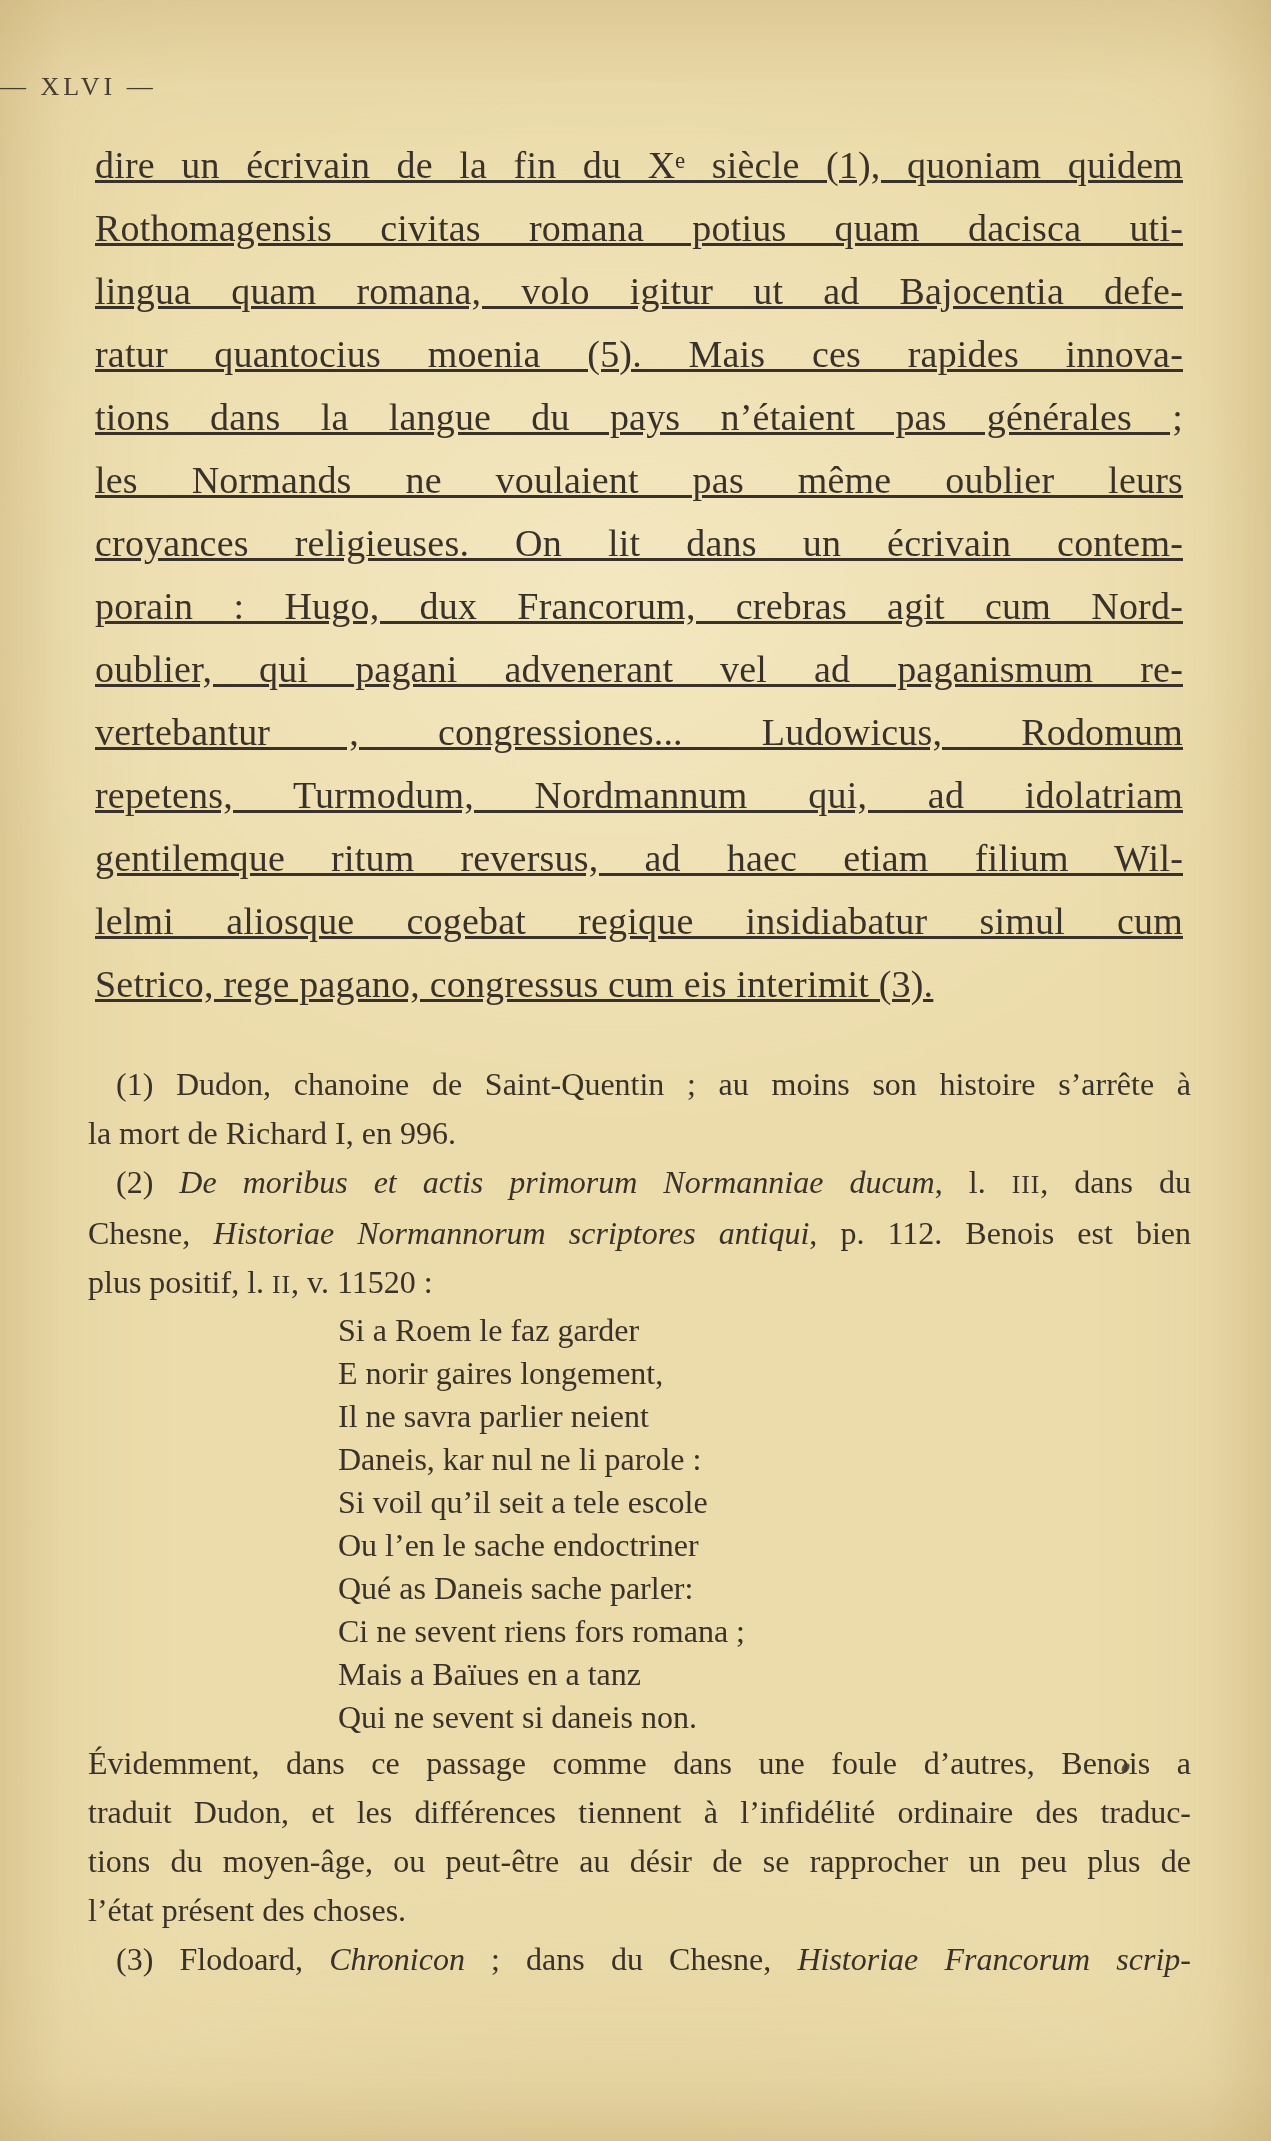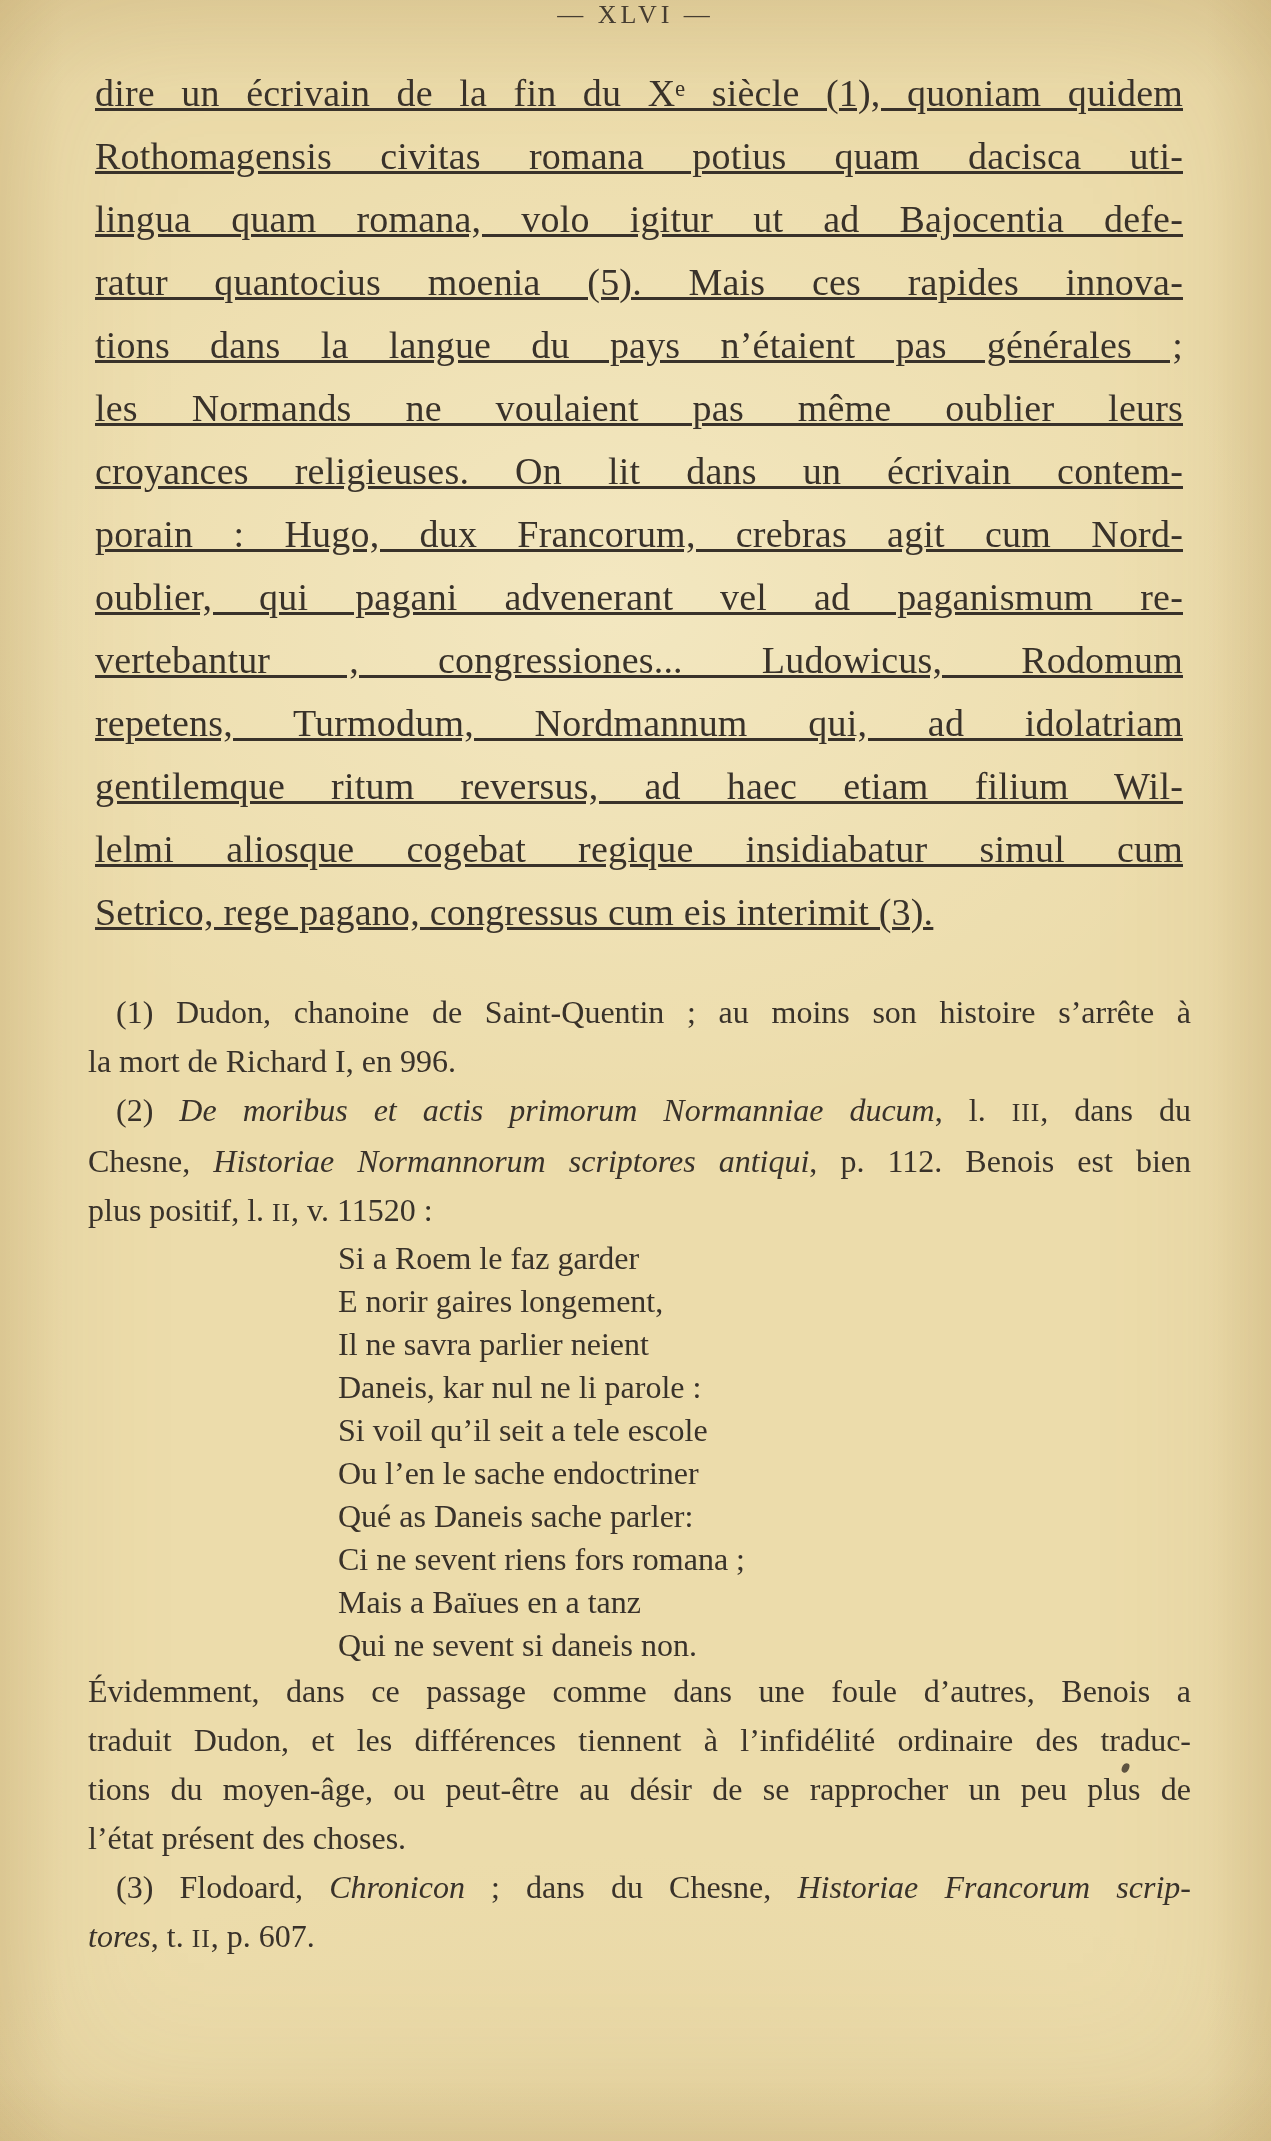--- a/index.html
+++ b/index.html
@@ -12,21 +12,22 @@
     color:#39322a;
     background-color:#ecdcab;
     background-image:
       radial-gradient(ellipse 950px 750px at 48% 28%, rgba(255,250,228,0.38), rgba(255,250,228,0) 72%),
       radial-gradient(ellipse 1300px 600px at 50% 104%, rgba(219,198,146,0.30), rgba(219,198,146,0) 62%),
       linear-gradient(90deg, rgba(190,162,104,0.20), rgba(190,162,104,0) 5%, rgba(190,162,104,0) 95%, rgba(190,162,104,0.22)),
       linear-gradient(180deg, rgba(190,162,104,0.16), rgba(190,162,104,0) 4%, rgba(190,162,104,0) 97%, rgba(190,162,104,0.18));
     box-shadow: inset 0 0 170px rgba(158,122,58,0.22);
   }
   .running-head{
-    text-align:center;
+    padding-top:72px;
+    text-align:left;
     font-size:26px;
     letter-spacing:4px;
     color:#463d31;
   }
   .main{
     margin:32px 88px 0 95px;
     font-size:38px;
     line-height:63px;
     letter-spacing:0.2px;
   }
@@ -88,16 +89,15 @@
       <div class="fline verse"><span>Ou l’en le sache endoctriner</span></div>
       <div class="fline verse"><span>Qué as Daneis sache parler:</span></div>
       <div class="fline verse"><span>Ci ne sevent riens fors romana ;</span></div>
       <div class="fline verse"><span>Mais a Baïues en a tanz</span></div>
       <div class="fline verse"><span>Qui ne sevent si daneis non.</span></div>
       <div class="fline just"><span>Évidemment, dans ce passage comme dans une foule d’autres, Benois a</span></div>
       <div class="fline just"><span>traduit Dudon, et les différences tiennent à l’infidélité ordinaire des traduc-</span></div>
       <div class="fline just"><span>tions du moyen-âge, ou peut-être au désir de se rapprocher un peu plus de</span></div>
       <div class="fline"><span>l’état présent des choses.</span></div>
       <div class="fline just indent"><span>(3) Flodoard, </span><span class="it">Chronicon</span><span> ; dans du Chesne, </span><span class="it">Historiae Francorum scrip-</span></div>
-      <div class="fline"><span class="it">tores</span><span>, t. </span><span class="sc">II</span><span>, p. 607.</span></div>
     </div>
   <div class="speck" style="left:1122px;top:1763px;"></div>
 </div>
 
 </body></html>

